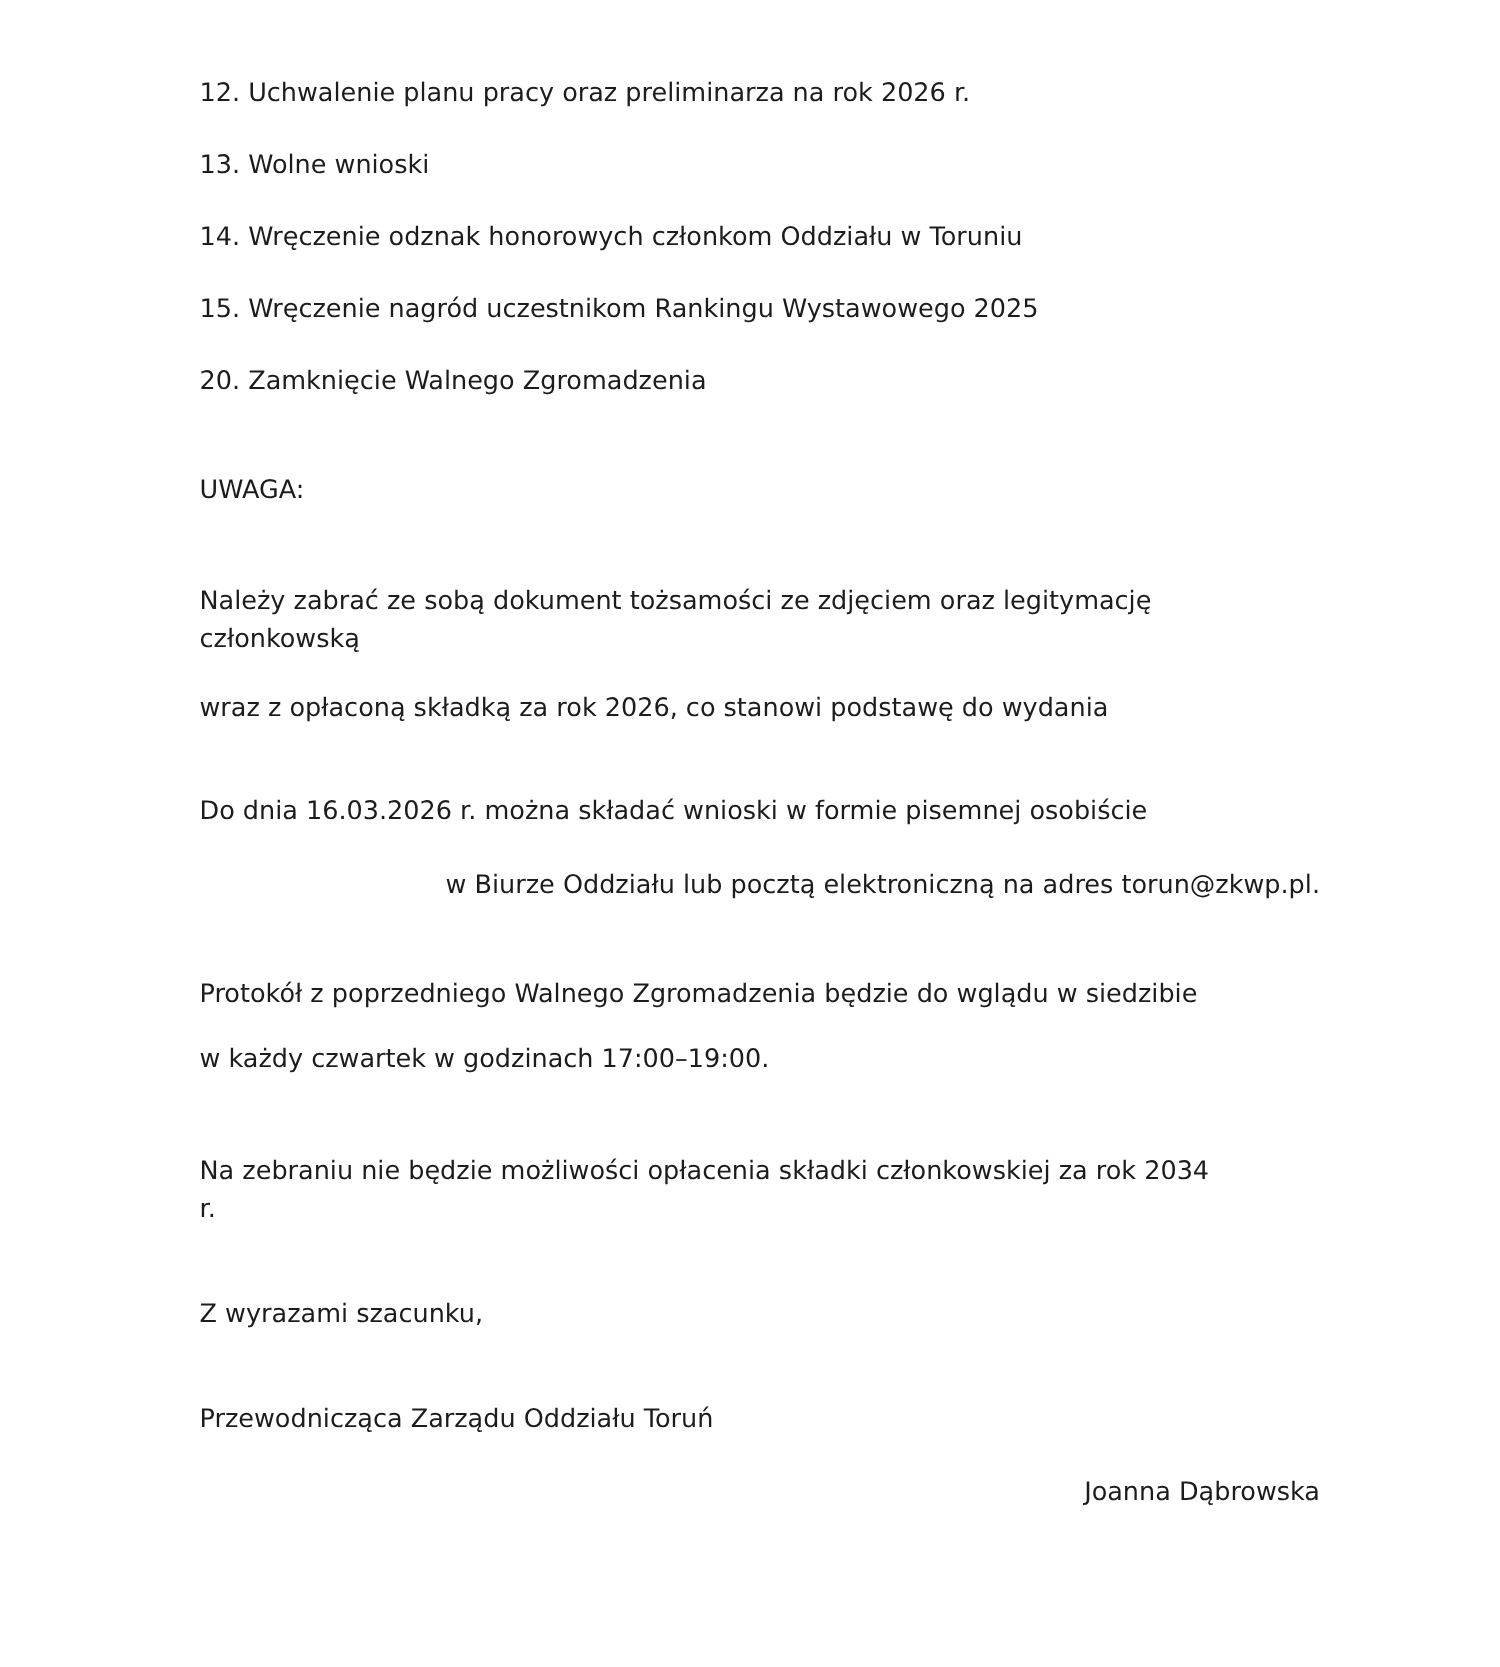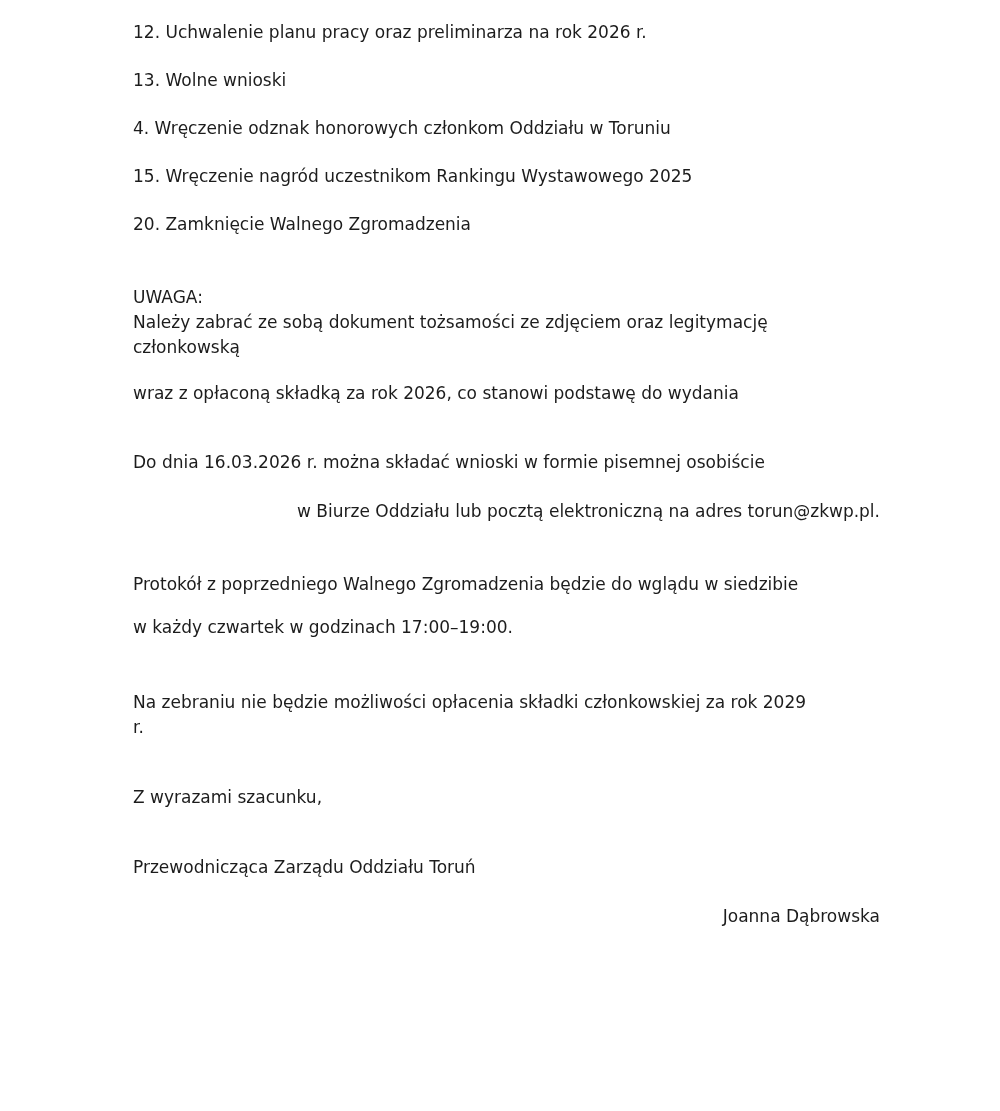--- a/index.html
+++ b/index.html
@@ -10,59 +10,59 @@
   body {
     width: 1000px;
     height: 1111px;
     overflow: hidden;
     font-family: "DejaVu Sans", "Liberation Sans", sans-serif;
   }
   .doc {
     box-sizing: border-box;
     width: 1000px;
     height: 1111px;
-    padding: 20px 120px 0 133px;
+    padding: 50px 120px 0 133px;
     background: #ffffff;
     color: #1c1c1c;
     font-size: 17px;
     line-height: 25px;
   }
   .block {
     margin: 0;
     padding: 0;
   }
   .line {
     display: block;
     white-space: nowrap;
   }
   .mt18 { margin-top: 18px; }
   .mt21 { margin-top: 21px; }
   .mt23 { margin-top: 23px; }
   .mt24 { margin-top: 24px; text-align: right; }
   .mt44 { margin-top: 44px; }
   .mt45 { margin-top: 45px; }
   .mt48 { margin-top: 48px; }
-  .mt49 { }
+  .mt49 { margin-top: 49px; }
   .mt50 { margin-top: 50px; }
 </style>
 </head>
 <body>
 
 <div class="doc">
 
   <p class="block">
     <span class="line">12. Uchwalenie planu pracy oraz preliminarza na rok 2026 r.</span>
   </p>
 
   <p class="block mt23">
     <span class="line">13. Wolne wnioski</span>
   </p>
 
   <p class="block mt23">
-    <span class="line">4. Wręczenie odznak honorowych członkom Oddziału w Toruniu</span>
+    <span class="line">14. Wręczenie odznak honorowych członkom Oddziału w Toruniu</span>
   </p>
 
   <p class="block mt23">
     <span class="line">15. Wręczenie nagród uczestnikom Rankingu Wystawowego 2025</span>
   </p>
 
   <p class="block mt23">
     <span class="line">20. Zamknięcie Walnego Zgromadzenia</span>
   </p>
 
@@ -89,21 +89,21 @@
 
   <p class="block mt48">
     <span class="line">Protokół z poprzedniego Walnego Zgromadzenia będzie do wglądu w siedzibie</span>
   </p>
 
   <p class="block mt18">
     <span class="line">w każdy czwartek w godzinach 17:00–19:00.</span>
   </p>
 
   <p class="block mt50">
-    <span class="line">Na zebraniu nie będzie możliwości opłacenia składki członkowskiej za rok 2029</span>
+    <span class="line">Na zebraniu nie będzie możliwości opłacenia składki członkowskiej za rok 2034</span>
     <span class="line">r.</span>
   </p>
 
   <p class="block mt45">
     <span class="line">Z wyrazami szacunku,</span>
   </p>
 
   <p class="block mt45">
     <span class="line">Przewodnicząca Zarządu Oddziału Toruń</span>
   </p>

